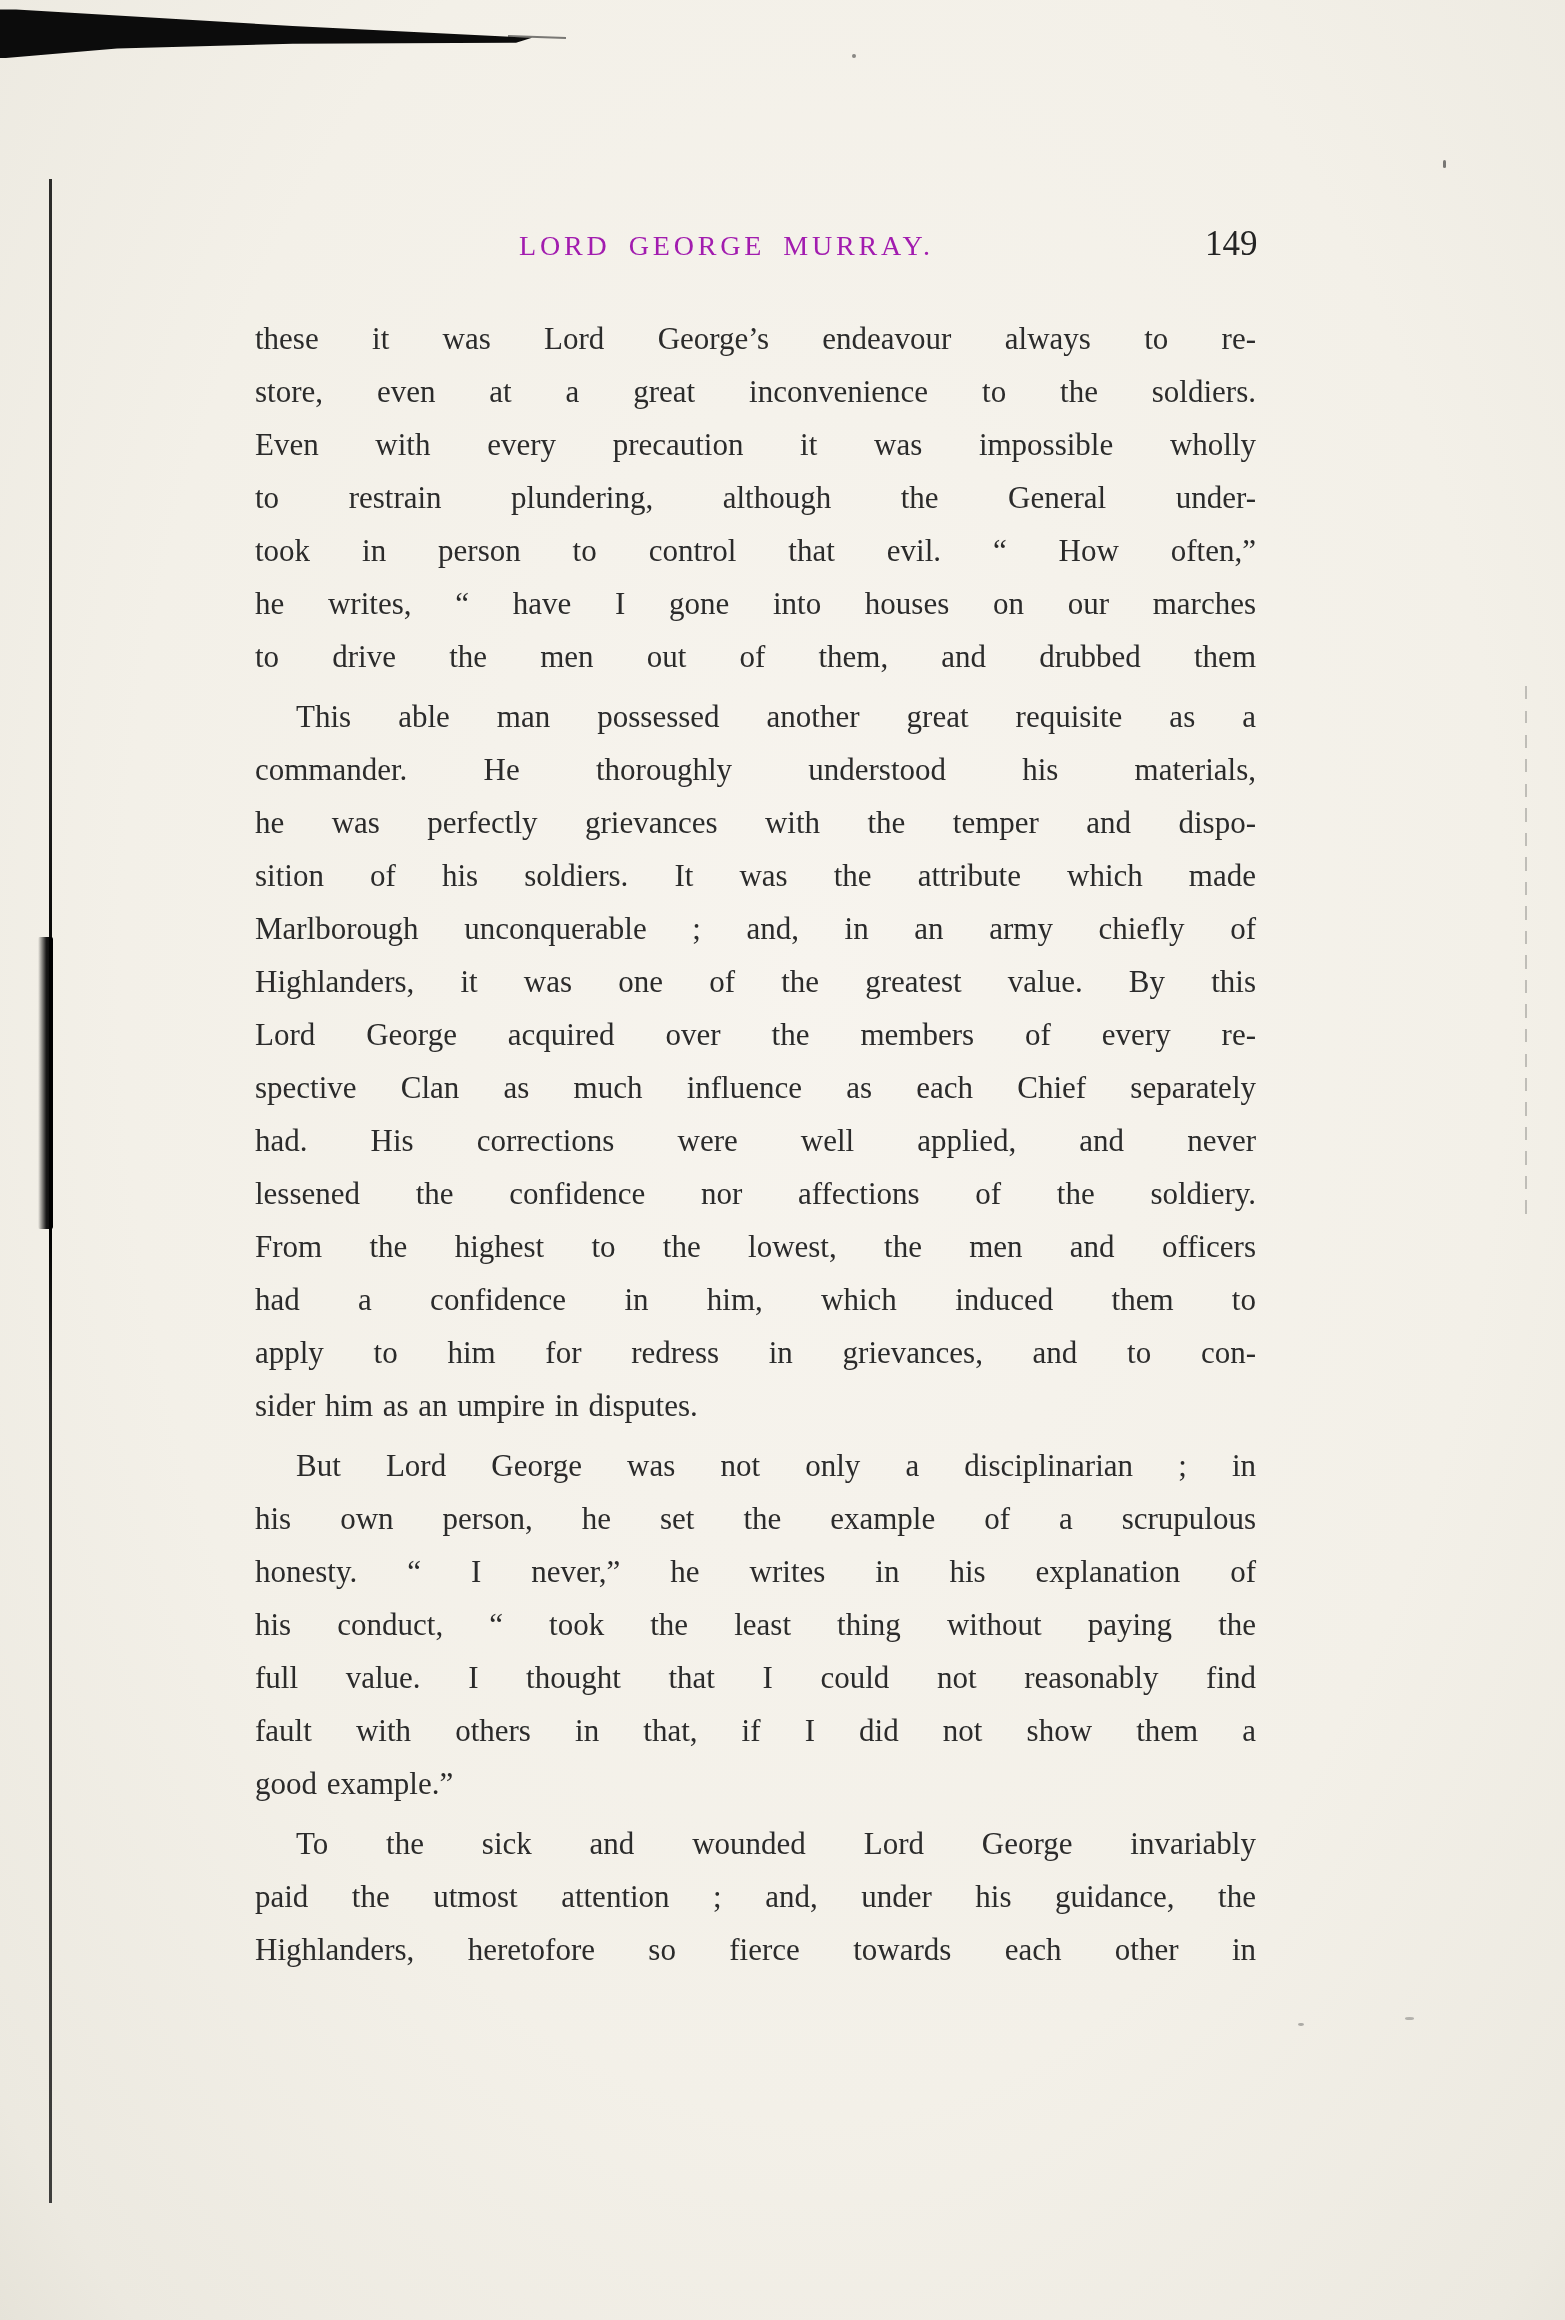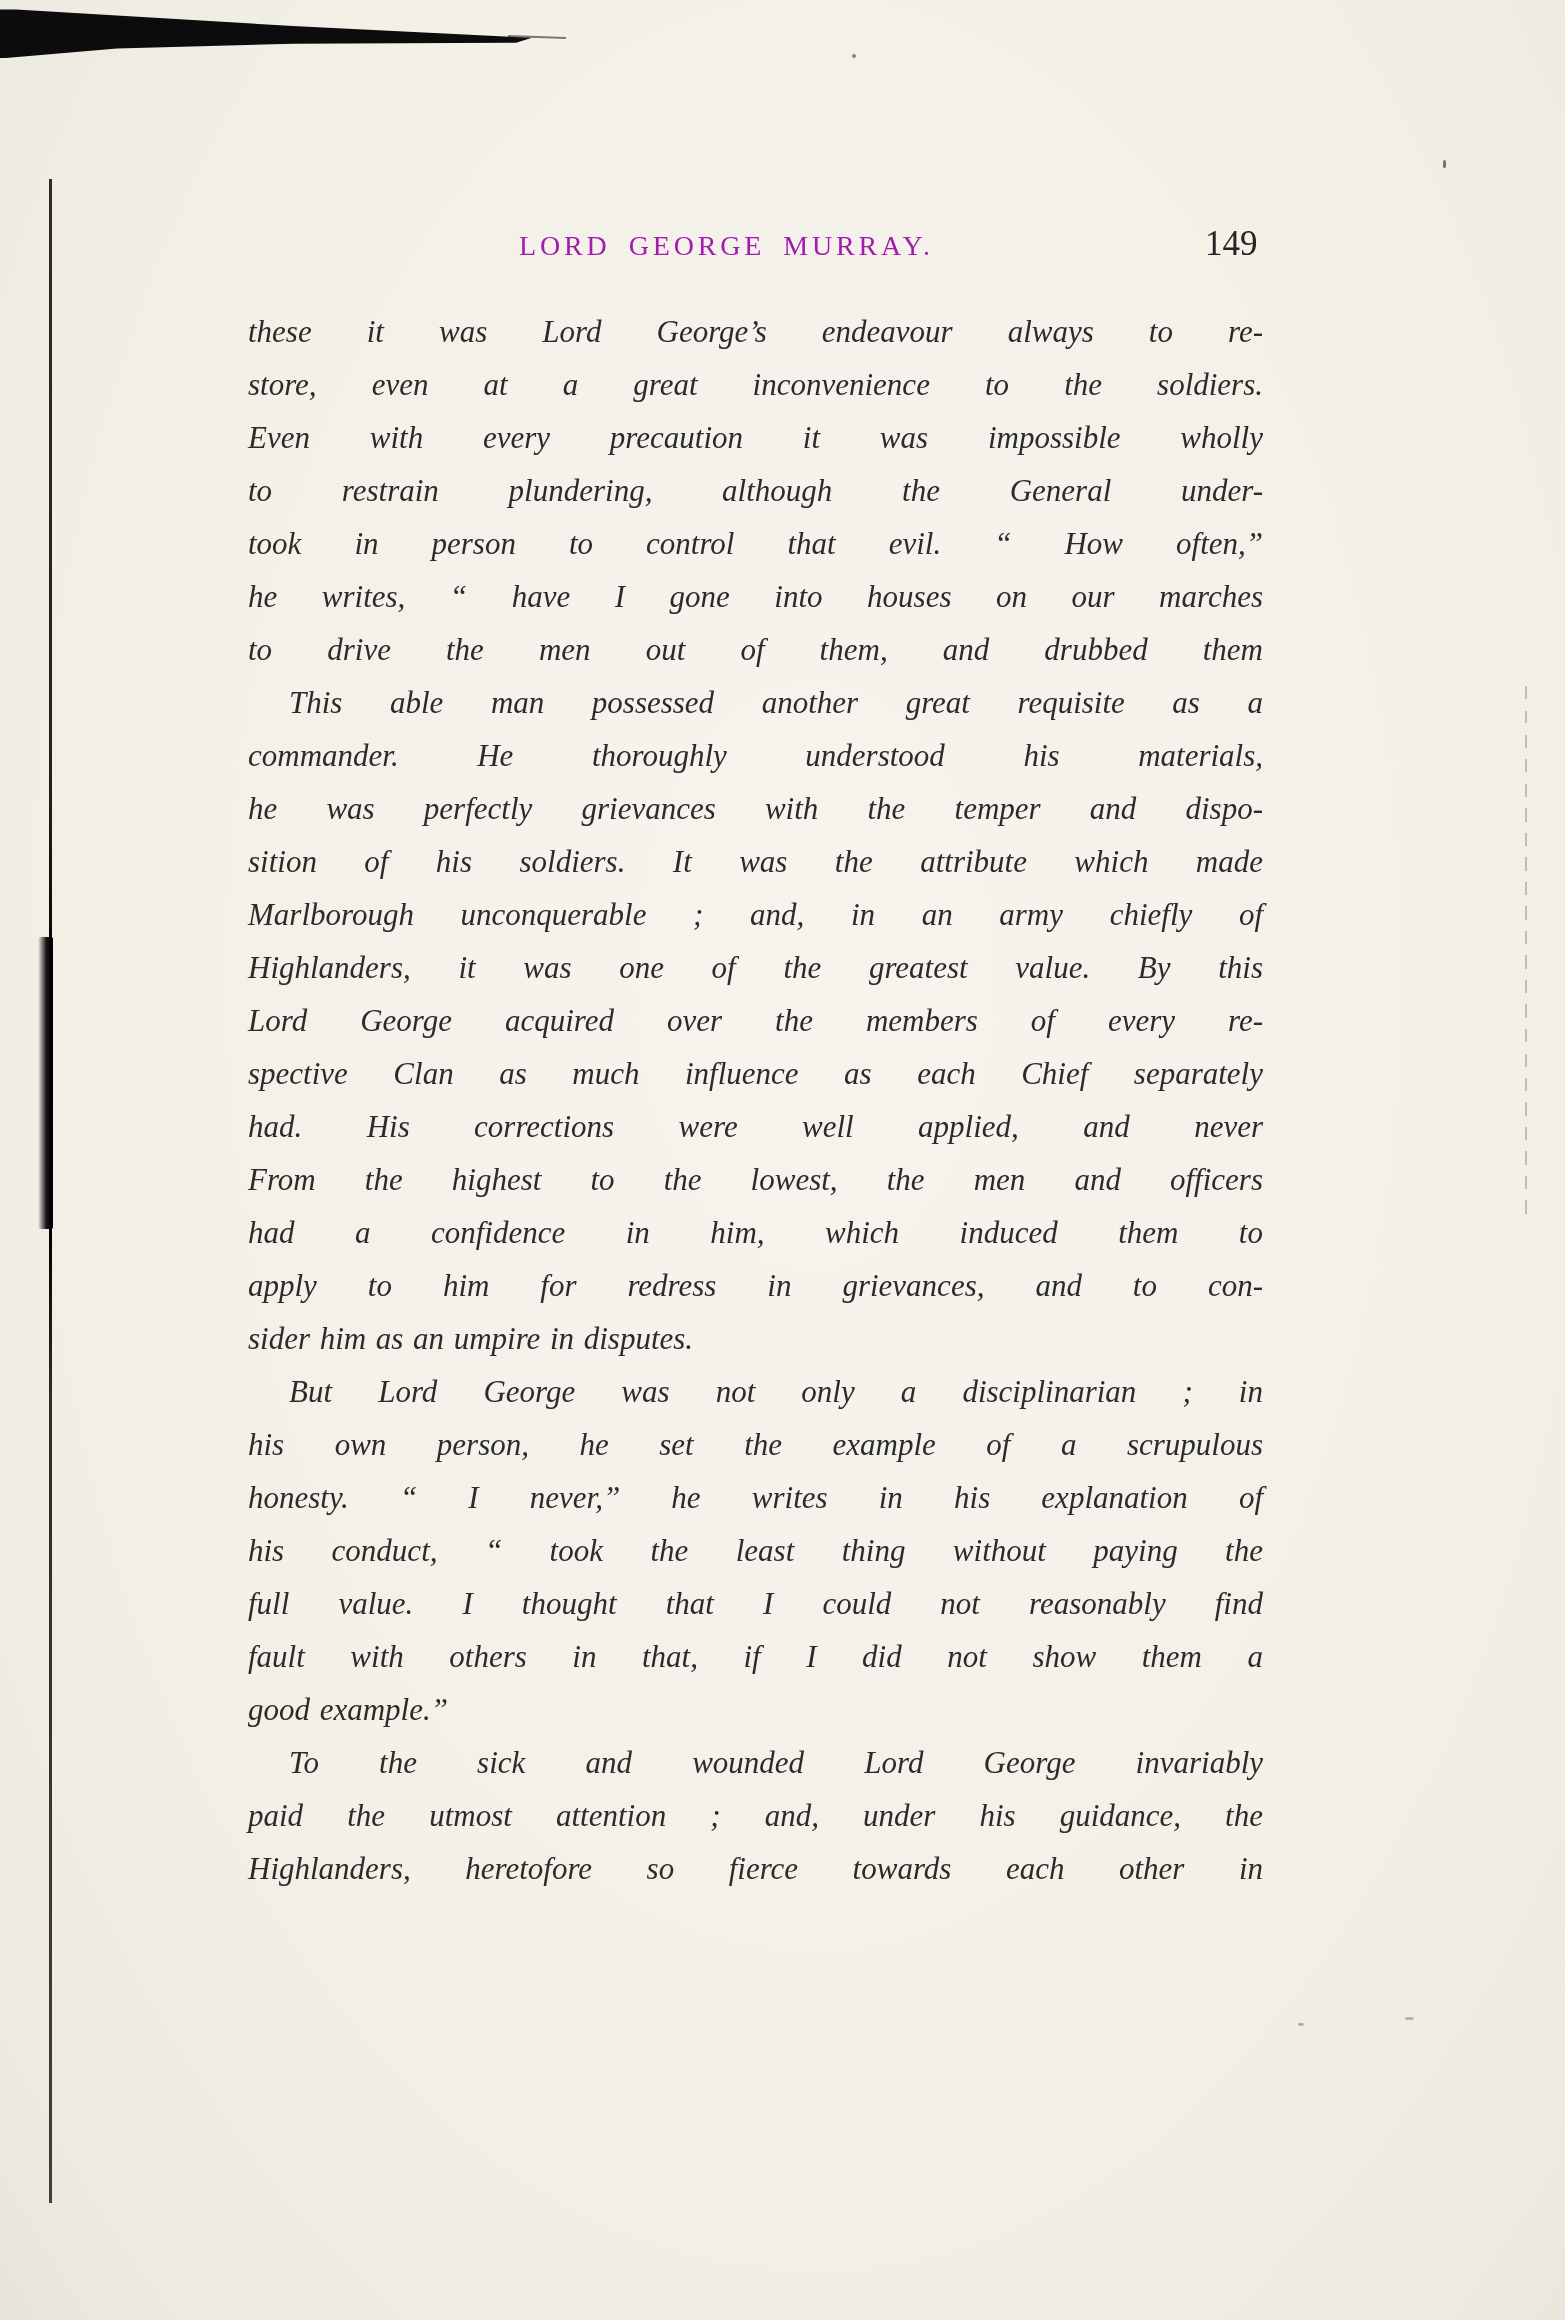--- a/index.html
+++ b/index.html
@@ -108,21 +108,21 @@
     font-size: 35px;
     color: #242424;
   }
 
   .text-block {
     position: absolute;
     left: 248px;
     top: 305px;
     width: 1015px;
   }
-  .paragraph { margin: 0; padding: 0; font-style: italic; }
+  .paragraph { margin: 7px; padding: 0; }
   .p-line {
     height: 53px;
     line-height: 53px;
     font-size: 31px;
     text-align: justify;
     text-align-last: justify;
     word-spacing: 1.9px;
     white-space: nowrap;
     color: #2b2b2b;
   }
@@ -167,20 +167,21 @@
   <div class="paragraph">
     <div class="p-line indent">This able man possessed another great requisite as a</div>
     <div class="p-line">commander. He thoroughly understood his materials,</div>
     <div class="p-line">he was perfectly grievances with the temper and dispo-</div>
     <div class="p-line">sition of his soldiers. It was the attribute which made</div>
     <div class="p-line">Marlborough unconquerable ; and, in an army chiefly of</div>
     <div class="p-line">Highlanders, it was one of the greatest value. By this</div>
     <div class="p-line">Lord George acquired over the members of every re-</div>
     <div class="p-line">spective Clan as much influence as each Chief separately</div>
     <div class="p-line">had. His corrections were well applied, and never</div>
+    <div class="p-line">lessened the confidence nor affections of the soldiery.</div>
     <div class="p-line">From the highest to the lowest, the men and officers</div>
     <div class="p-line">had a confidence in him, which induced them to</div>
     <div class="p-line">apply to him for redress in grievances, and to con-</div>
     <div class="p-line last">sider him as an umpire in disputes.</div>
   </div>
 
   <div class="paragraph">
     <div class="p-line indent">But Lord George was not only a disciplinarian ; in</div>
     <div class="p-line">his own person, he set the example of a scrupulous</div>
     <div class="p-line">honesty. “ I never,” he writes in his explanation of</div>

